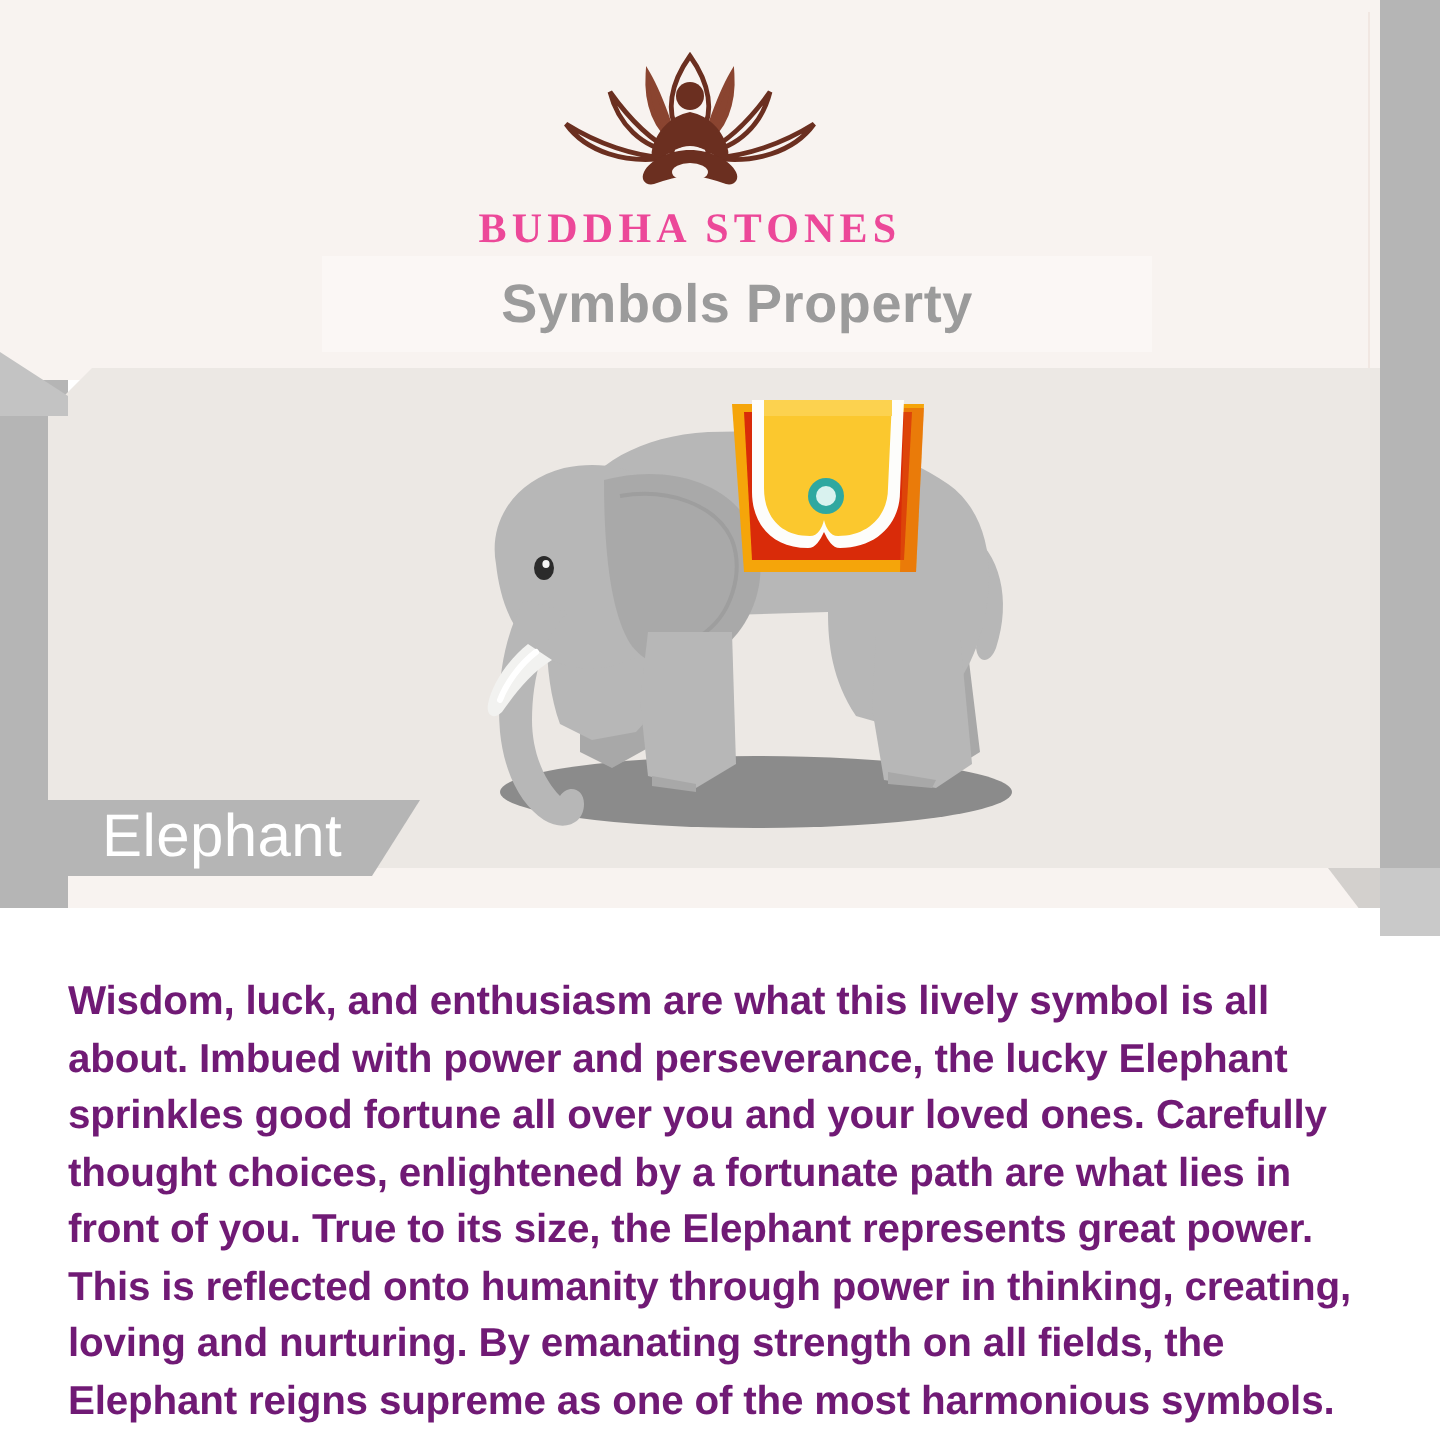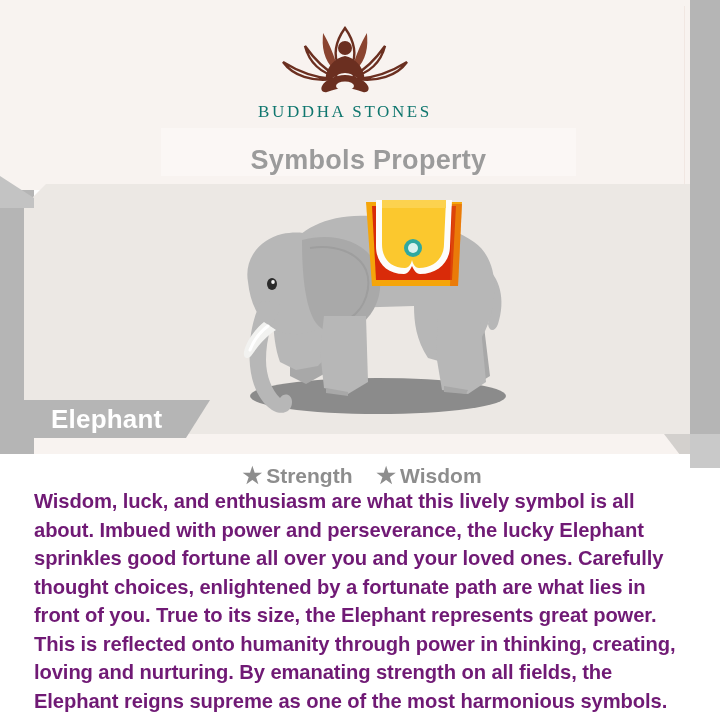--- a/index.html
+++ b/index.html
@@ -103,34 +103,34 @@
     width: 690px;
     text-align: center;
   }
   .logo-mark {
     display: block;
     margin: 0 auto;
   }
   .logo-text {
     margin-top: 2px;
     font-family: "Liberation Serif", serif;
-    font-size: 17px;
+    font-size: 21px;
     letter-spacing: 2.6px;
-    color: #0f766e;
-    font-weight: 400;
+    color: #ec4899;
+    font-weight: 700;
   }
 
   
   .title-banner {
     position: absolute;
     top: 128px; left: 161px;
     width: 415px; height: 48px;
     background: #fbf7f5;
     display: flex;
-    align-items: flex-end;
+    align-items: center;
     justify-content: center;
   }
   .title-text {
     font-size: 27px;
     font-weight: bold;
     color: #9b9b9b;
     letter-spacing: 0.3px;
     font-family: "Liberation Sans", sans-serif;
   }
 
@@ -151,22 +151,22 @@
     top: 400px; left: 0;
     width: 210px; height: 38px;
     background: #b5b5b5;
     clip-path: polygon(0 0, 100% 0, 186px 100%, 0 100%);
     display: flex;
     align-items: center;
   }
   .name-tag-text {
     margin-left: 51px;
     color: #ffffff;
-    font-size: 26px;
-    font-weight: bold;
+    font-size: 30px;
+    font-weight: normal;
     letter-spacing: 0.2px;
   }
 
   
   .traits {
     position: absolute;
     top: 463px; left: 34px;
     width: 656px;
     text-align: center;
     color: #8d8d8d;
@@ -333,24 +333,16 @@
   <div class="panel-strip"></div>
   <div class="panel-right-fold-diag"></div>
   <div class="panel-right-fold"></div>
 
   <div class="panel-bottom"></div>
 
   <div class="name-tag">
     <span class="name-tag-text">Elephant</span>
   </div>
 
-  <div class="traits">
-    <span class="trait">
-      <span class="star">★</span><span>Strength</span>
-    </span>
-    <span class="trait">
-      <span class="star">★</span><span>Wisdom</span>
-    </span>
-  </div>
 
   <div class="body-text">Wisdom, luck, and enthusiasm are what this lively symbol is all about. Imbued with power and perseverance, the lucky Elephant sprinkles good fortune all over you and your loved ones. Carefully thought choices, enlightened by a fortunate path are what lies in front of you. True to its size, the Elephant represents great power. This is reflected onto humanity through power in thinking, creating, loving and nurturing. By emanating strength on all fields, the Elephant reigns supreme as one of the most harmonious symbols.</div>
 
 </div>
 
 </body></html>

